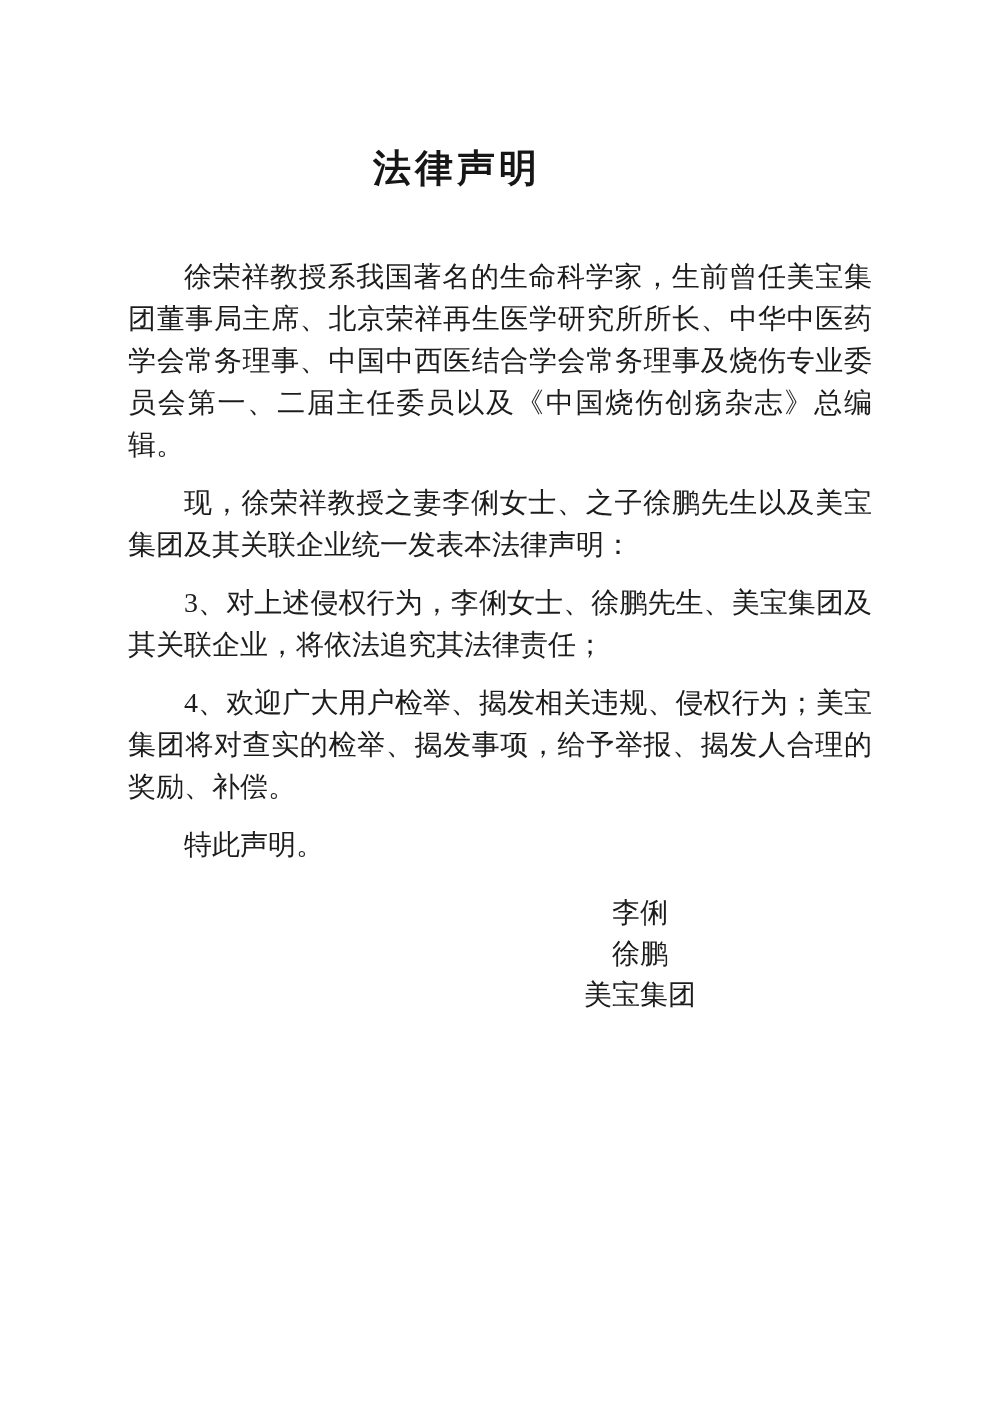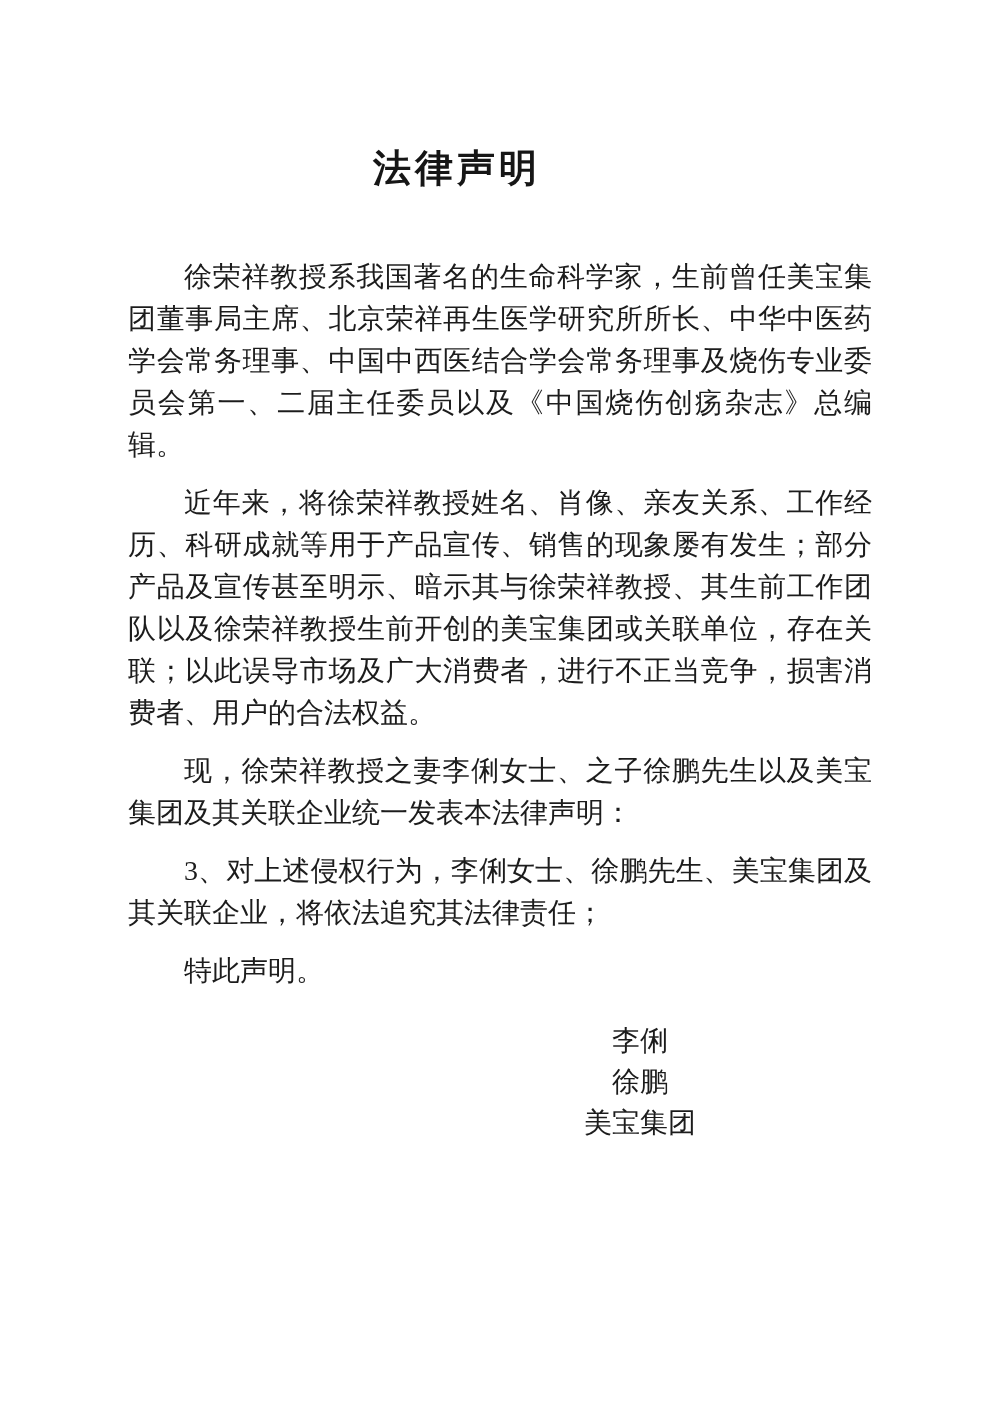--- a/index.html
+++ b/index.html
@@ -39,41 +39,42 @@
   }
   .sig-block {
     width: 300px;
     margin: 28px 0 0 490px;
     text-align: center;
     font-size: 28px;
     line-height: 41px;
   }
   .sig-line, .date-line {
     white-space: nowrap;
+    font-family: Liberation Mono, monospace;
   }
 </style>
 </head>
 <body>
 
 <div class="page">
 
   <h1 class="title">法律声明</h1>
 
   <div class="body-text">
 
       <p class="para">徐荣祥教授系我国著名的生命科学家，生前曾任美宝集团董事局主席、北京荣祥再生医学研究所所长、中华中医药学会常务理事、中国中西医结合学会常务理事及烧伤专业委员会第一、二届主任委员以及《中国烧伤创疡杂志》总编辑。</p>
 
-      <p class="para">近年来，将徐荣祥教授姓名、肖像、亲友关系、工作经历、科研成就等用于产品宣传、销售的现象屡有发生；部分产品及宣传甚至明示、暗示其与徐荣祥教授、其生前工作团队以及徐荣祥教授生前开创的美宝集团或关联单位，存在关联；以此误导市场及广大消费者，进行不正当竞争，损害消费者、用户的合法权益。</p>
 
       <p class="para">现，徐荣祥教授之妻李俐女士、之子徐鹏先生以及美宝集团及其关联企业统一发表本法律声明：</p>
 
 
 
       <p class="para">3、对上述侵权行为，李俐女士、徐鹏先生、美宝集团及其关联企业，将依法追究其法律责任；</p>
 
+      <p class="para">4、欢迎广大用户检举、揭发相关违规、侵权行为；美宝集团将对查实的检举、揭发事项，给予举报、揭发人合理的奖励、补偿。</p>
 
       <p class="para">特此声明。</p>
     </div>
 
   <div class="sig-block">
 
       <div class="sig-line">李俐</div>
 
       <div class="sig-line">徐鹏</div>
 

